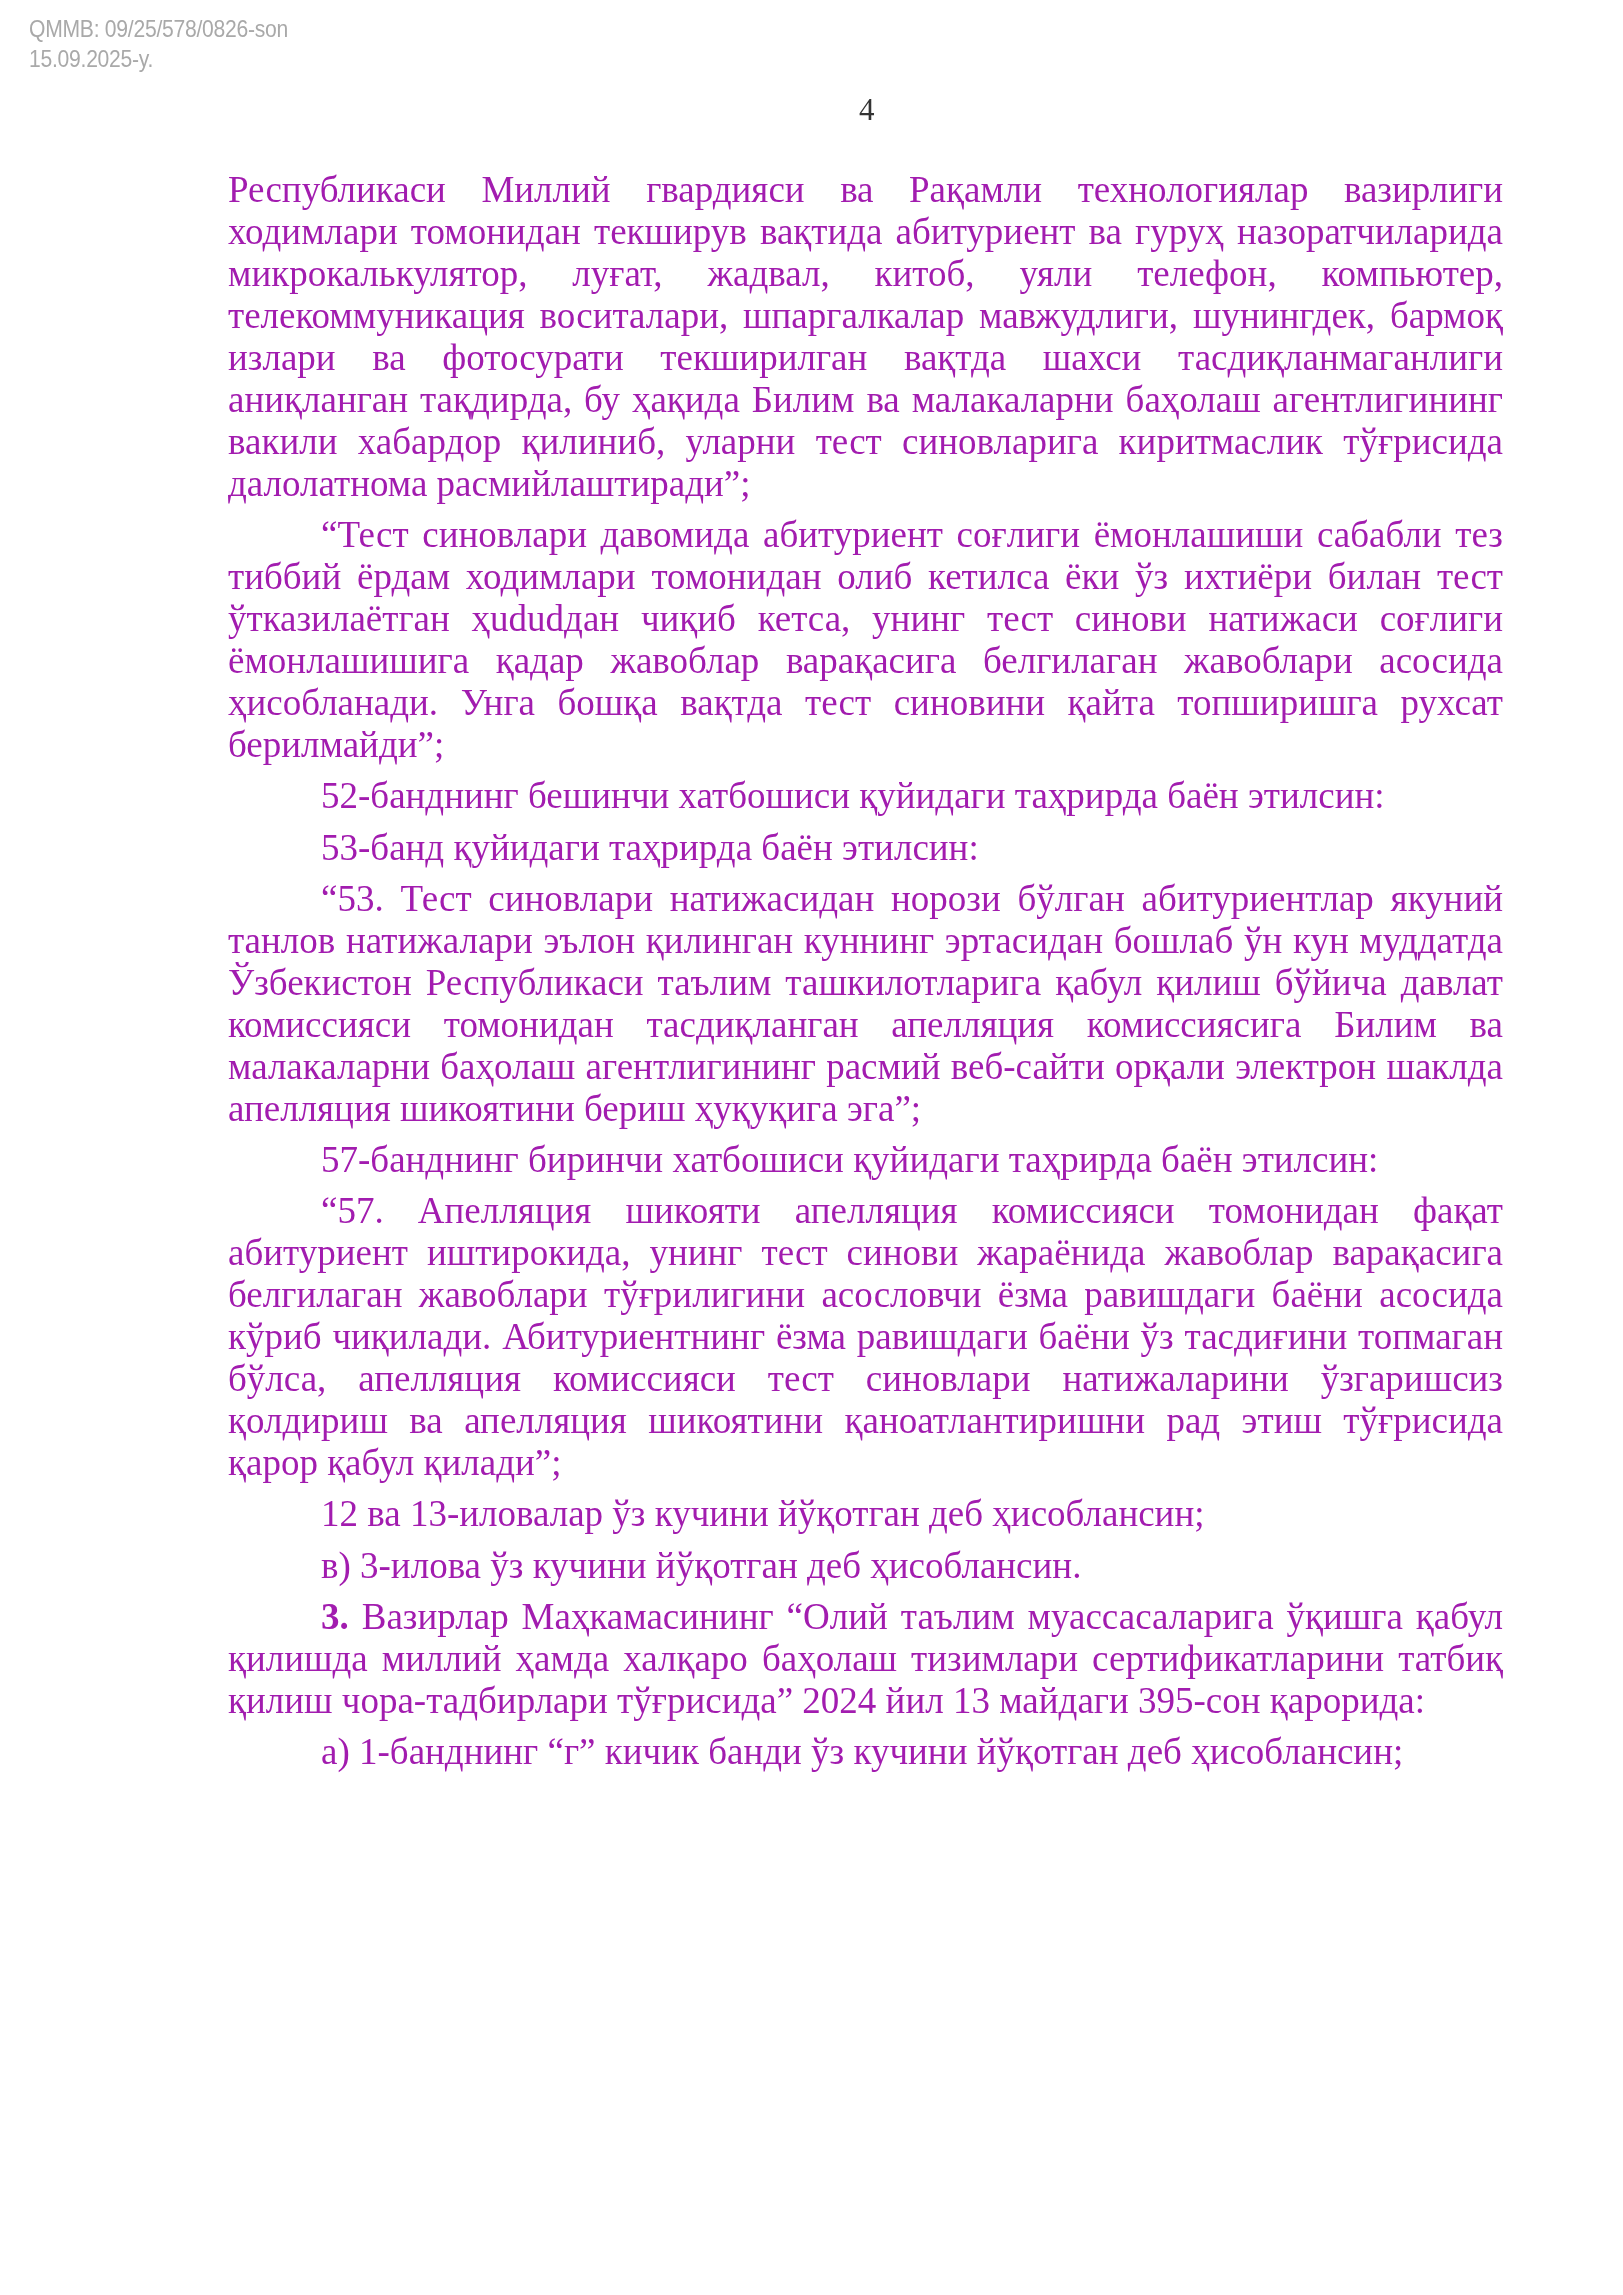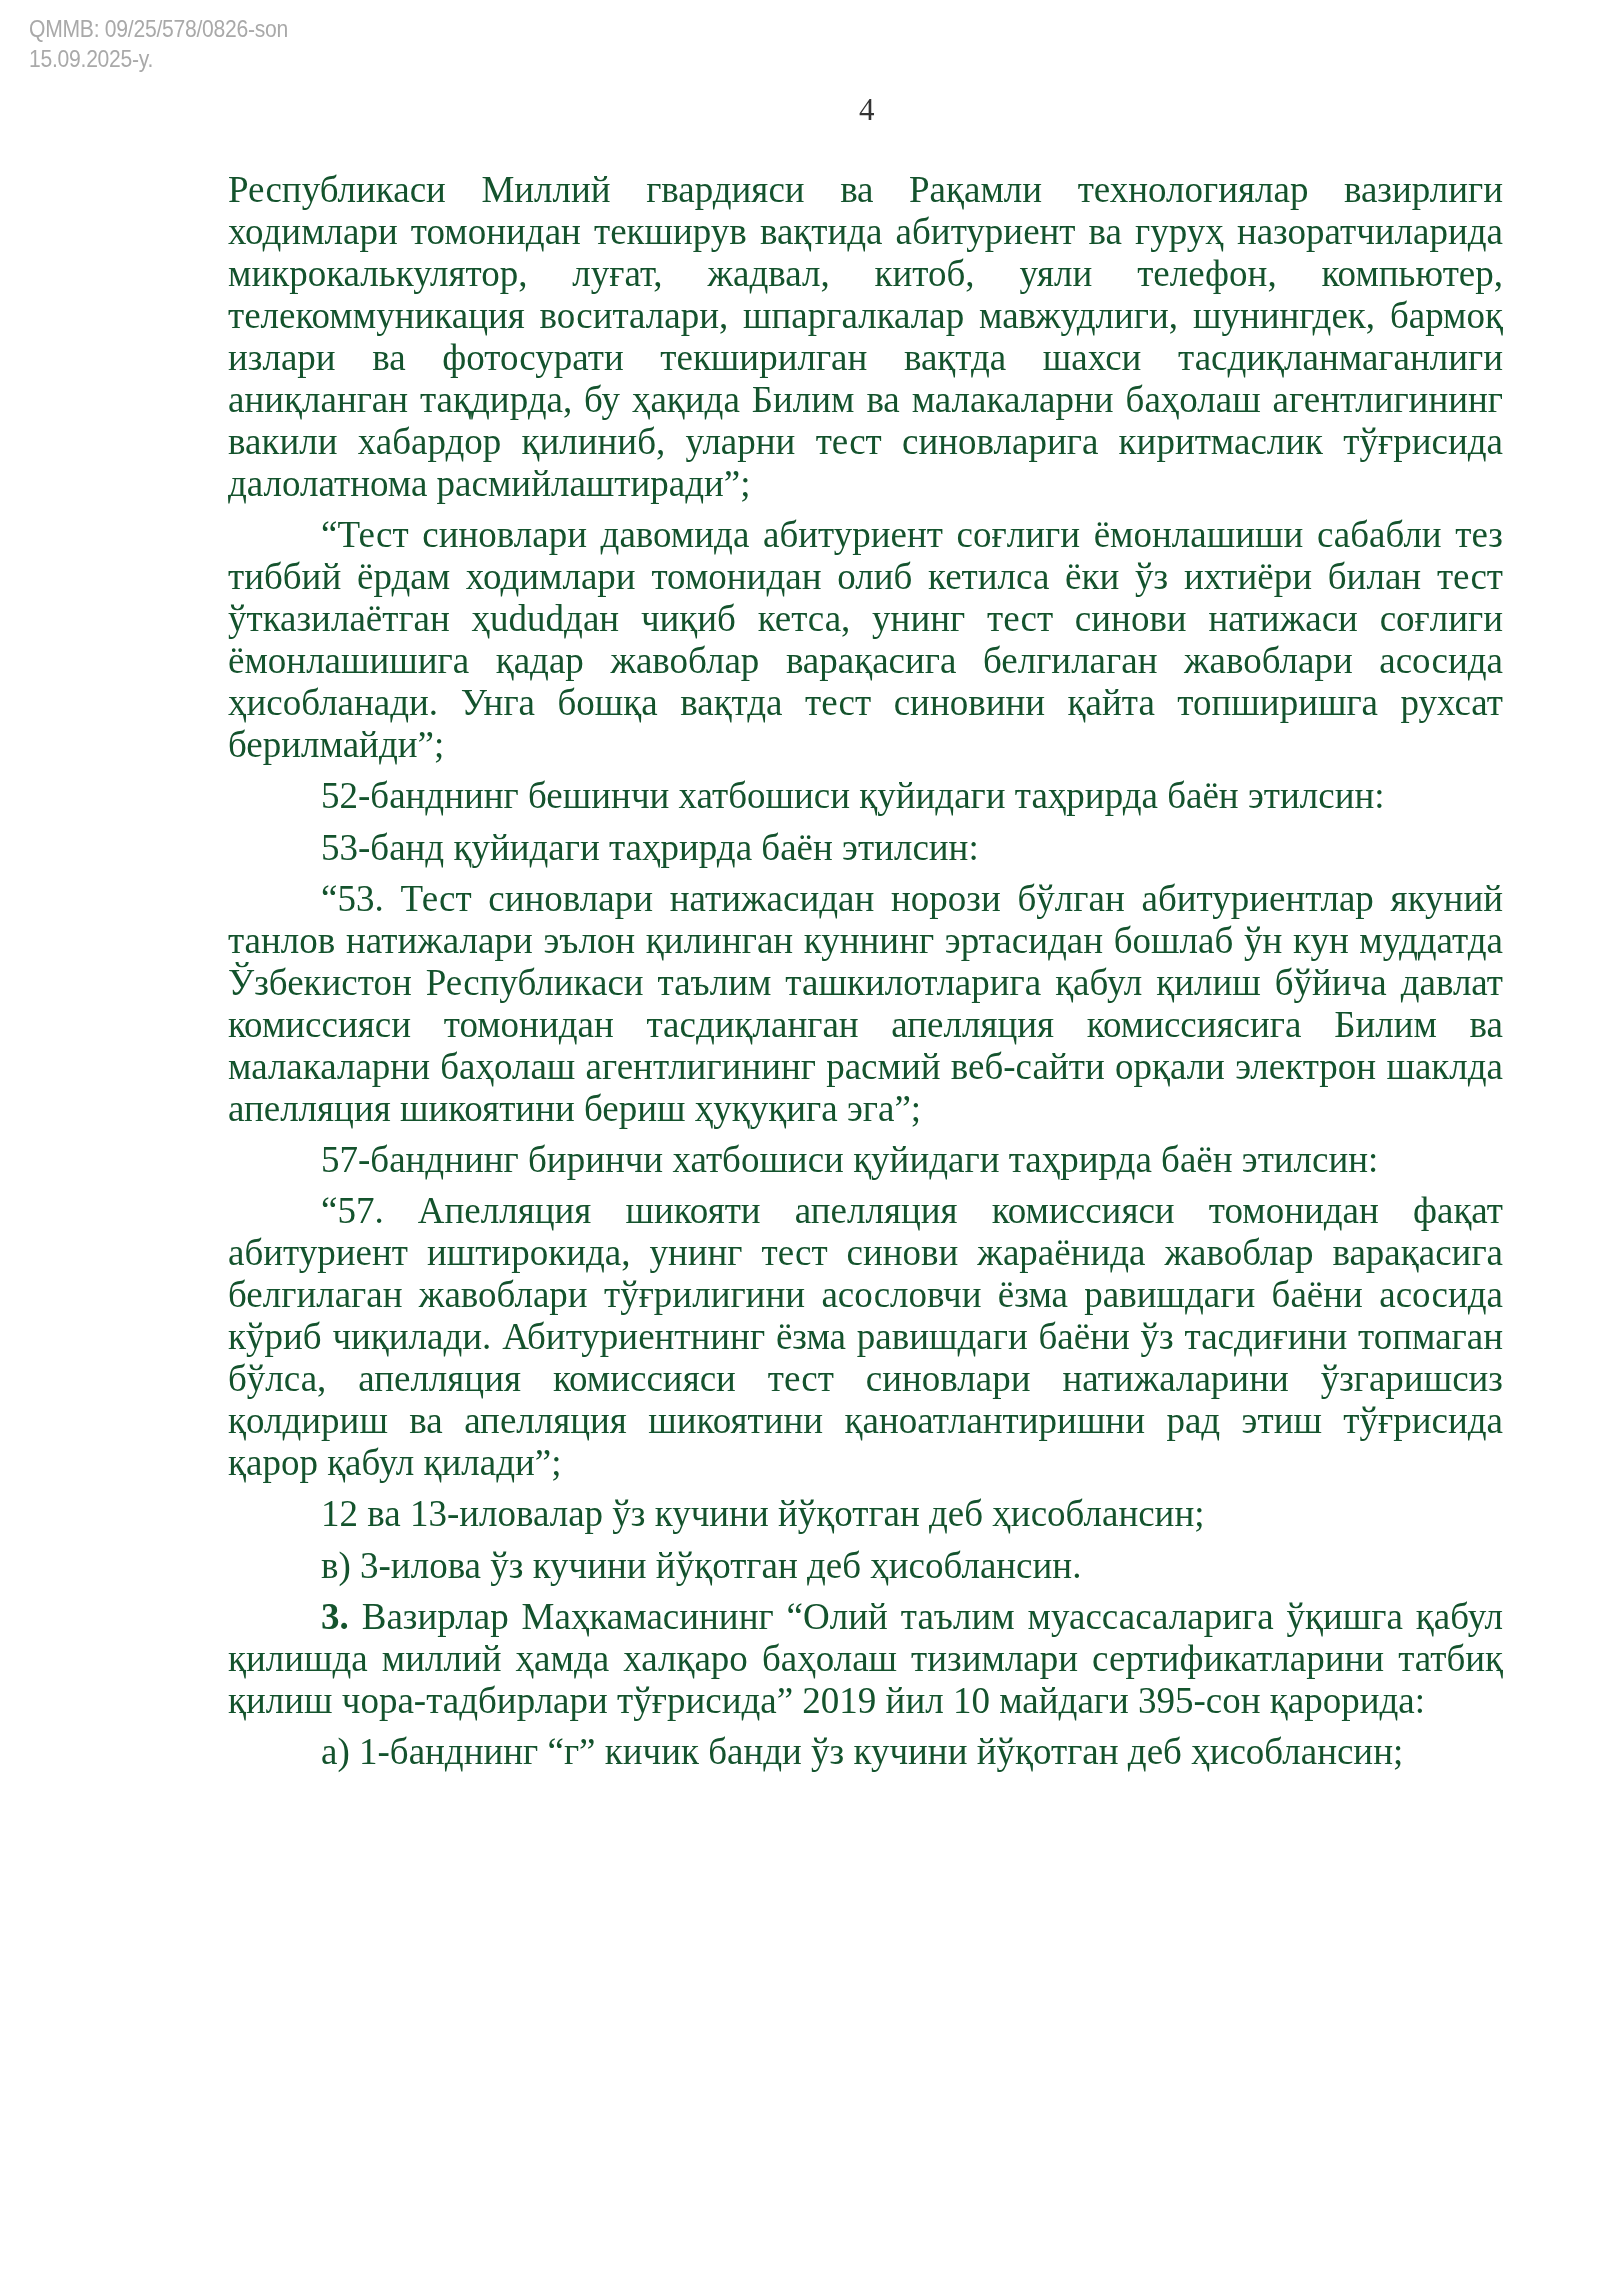--- a/index.html
+++ b/index.html
@@ -12,21 +12,21 @@
       letter-spacing: -0.3px;
     }
     .page-num {
       position: absolute; left: 859px; top: 92px;
       font-family: "Liberation Serif", serif;
       font-size: 31px; color: #333;
     }
     .body {
       position: absolute; left: 228px; top: 169px; width: 1275px;
       font-family: "Liberation Serif", serif;
-      font-size: 37px; line-height: 42px; color: #14532d;
+      font-size: 37px; line-height: 42px; color: #a21caf;
       text-align: justify;
     }
     .body p { margin: 0 0 9.2px 0; }
     .body p.indent { text-indent: 93px; }
     .body p.nojust { text-align: left; }
     b.num { font-weight: bold; }
   </style>
 </head>
 <body>
 
@@ -40,16 +40,16 @@
 <div class="body">
   <p>Республикаси Миллий гвардияси ва Рақамли технологиялар вазирлиги ходимлари томонидан текширув вақтида абитуриент ва гуруҳ назоратчиларида микрокалькулятор, луғат, жадвал, китоб, уяли телефон, компьютер, телекоммуникация воситалари, шпаргалкалар мавжудлиги, шунингдек, бармоқ излари ва фотосурати текширилган вақтда шахси тасдиқланмаганлиги аниқланган тақдирда, бу ҳақида Билим ва малакаларни баҳолаш агентлигининг вакили хабардор қилиниб, уларни тест синовларига киритмаслик тўғрисида далолатнома расмийлаштиради”;</p>
   <p class="indent">“Тест синовлари давомида абитуриент соғлиги ёмонлашиши сабабли тез тиббий ёрдам ходимлари томонидан олиб кетилса ёки ўз ихтиёри билан тест ўтказилаётган ҳududдан чиқиб кетса, унинг тест синови натижаси соғлиги ёмонлашишига қадар жавоблар варақасига белгилаган жавоблари асосида ҳисобланади. Унга бошқа вақтда тест синовини қайта топширишга рухсат берилмайди”;</p>
   <p class="indent nojust">52-банднинг бешинчи хатбошиси қуйидаги таҳрирда баён этилсин:</p>
   <p class="indent nojust">53-банд қуйидаги таҳрирда баён этилсин:</p>
   <p class="indent">“53. Тест синовлари натижасидан норози бўлган абитуриентлар якуний танлов натижалари эълон қилинган куннинг эртасидан бошлаб ўн кун муддатда Ўзбекистон Республикаси таълим ташкилотларига қабул қилиш бўйича давлат комиссияси томонидан тасдиқланган апелляция комиссиясига Билим ва малакаларни баҳолаш агентлигининг расмий веб-сайти орқали электрон шаклда апелляция шикоятини бериш ҳуқуқига эга”;</p>
   <p class="indent nojust">57-банднинг биринчи хатбошиси қуйидаги таҳрирда баён этилсин:</p>
   <p class="indent">“57. Апелляция шикояти апелляция комиссияси томонидан фақат абитуриент иштирокида, унинг тест синови жараёнида жавоблар варақасига белгилаган жавоблари тўғрилигини асословчи ёзма равишдаги баёни асосида кўриб чиқилади. Абитуриентнинг ёзма равишдаги баёни ўз тасдиғини топмаган бўлса, апелляция комиссияси тест синовлари натижаларини ўзгаришсиз қолдириш ва апелляция шикоятини қаноатлантиришни рад этиш тўғрисида қарор қабул қилади”;</p>
   <p class="indent nojust">12 ва 13-иловалар ўз кучини йўқотган деб ҳисоблансин;</p>
   <p class="indent nojust">в) 3-илова ўз кучини йўқотган деб ҳисоблансин.</p>
-  <p class="indent"><b class="num">3.</b><span> Вазирлар Маҳкамасининг “Олий таълим муассасаларига ўқишга қабул қилишда миллий ҳамда халқаро баҳолаш тизимлари сертификатларини татбиқ қилиш чора-тадбирлари тўғрисида” 2019 йил 10 майдаги 395-сон қарорида:</span></p>
+  <p class="indent"><b class="num">3.</b><span> Вазирлар Маҳкамасининг “Олий таълим муассасаларига ўқишга қабул қилишда миллий ҳамда халқаро баҳолаш тизимлари сертификатларини татбиқ қилиш чора-тадбирлари тўғрисида” 2024 йил 13 майдаги 395-сон қарорида:</span></p>
   <p class="indent nojust">а) 1-банднинг “г” кичик банди ўз кучини йўқотган деб ҳисоблансин;</p>
 </div>
 
 
 </body></html>

